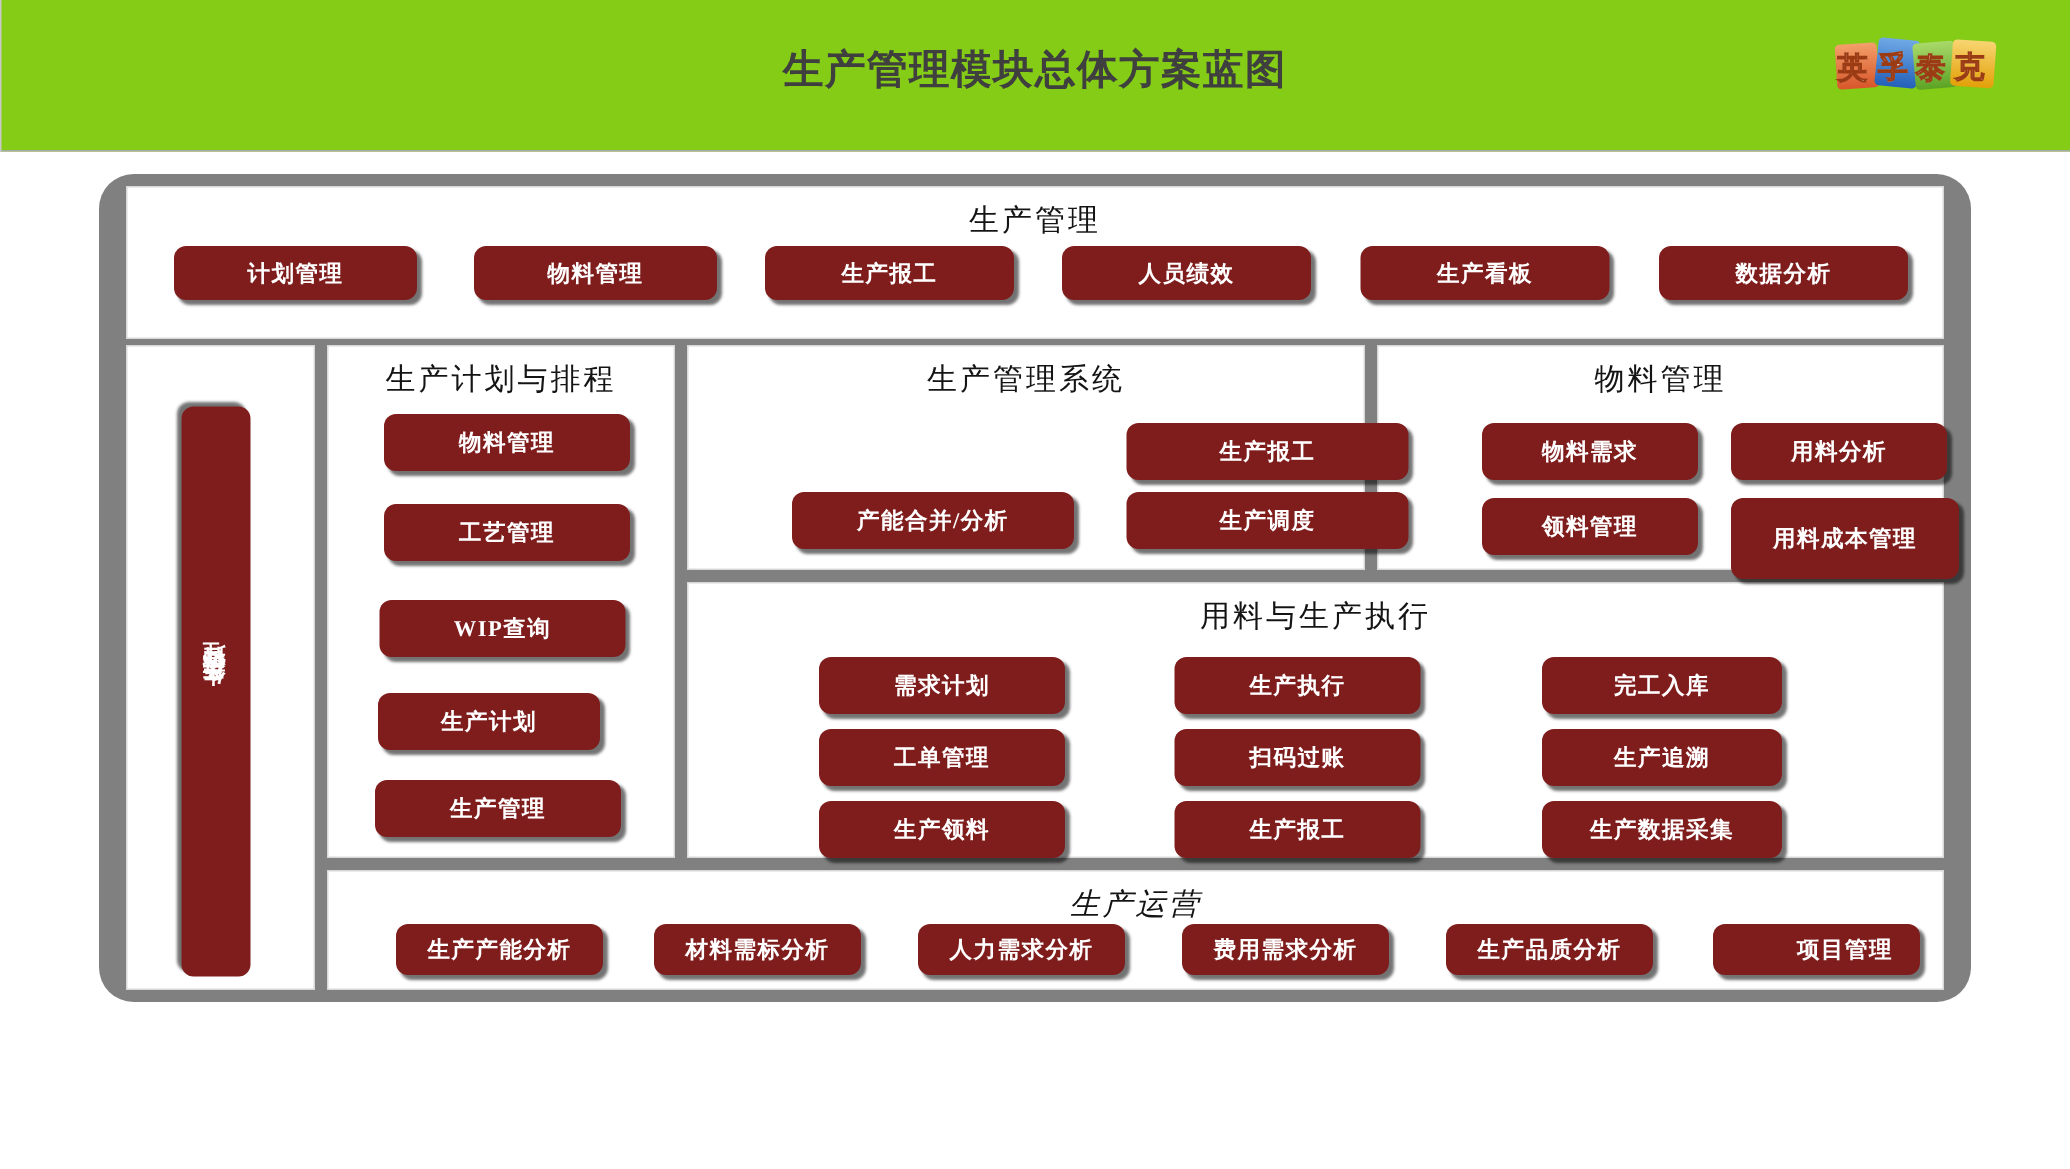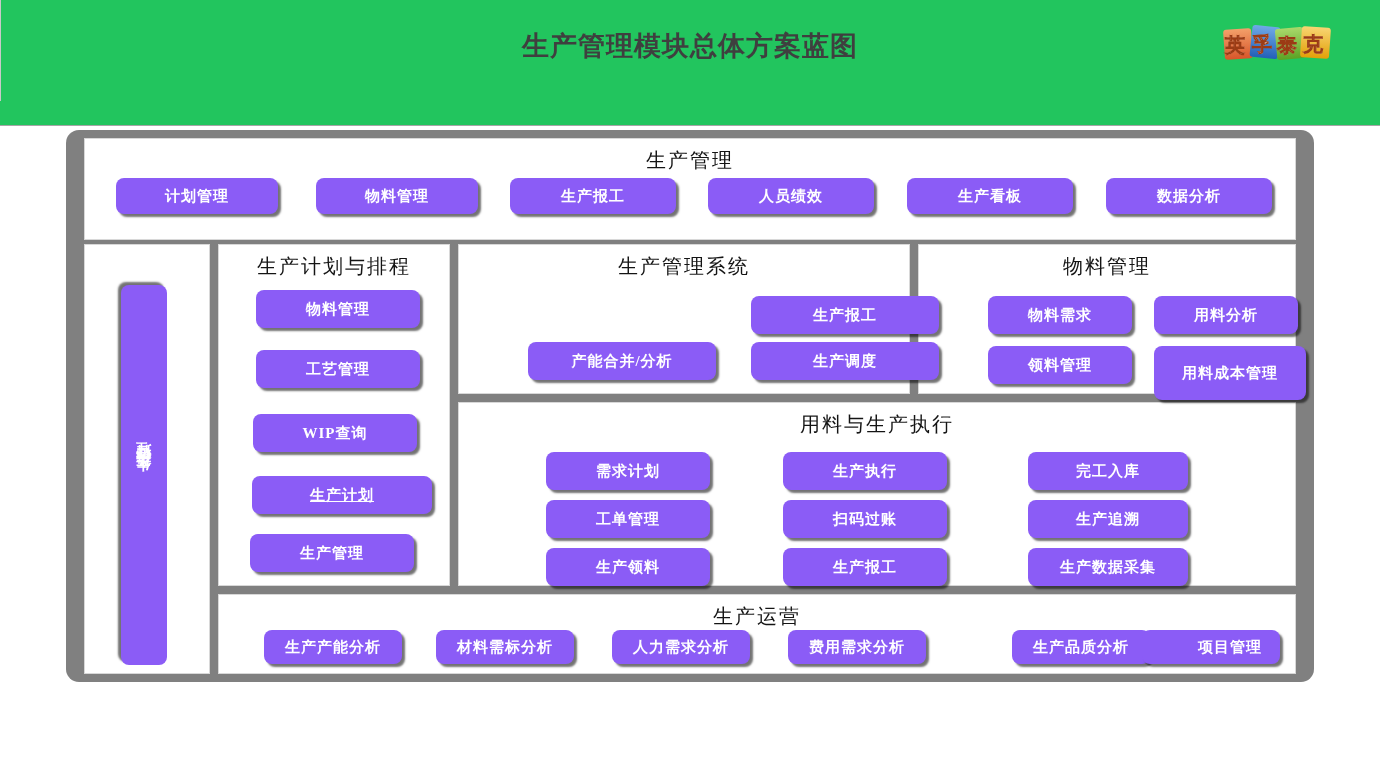--- a/index.html
+++ b/index.html
@@ -13,24 +13,24 @@
     font-family: "Liberation Sans", "DejaVu Sans", sans-serif;
     overflow: hidden;
     position: relative;
   }
 
   
   #header {
     position: absolute;
     left: 0; top: 0;
     width: 1380px;
-    height: 126px;
+    height: 101px;
     border-bottom: 1px solid #a6a6a6;
     box-sizing: border-box;
-    background: #22c55e;
+    background: #84cc16;
   }
   #header-left-rule {
     position: absolute;
     left: 0; top: 0;
     width: 1px; height: 101px;
     background: #c9c9c9;
   }
   #page-title {
     position: absolute;
     left: 0; top: 28px;
@@ -44,24 +44,24 @@
   }
   #logo {
     position: absolute;
     left: 1222px; top: 22px;
     width: 112px; height: 46px;
   }
 
   
   #frame {
     position: absolute;
-    left: 66px; top: 130px;
+    left: 66px; top: 116px;
     width: 1248px; height: 552px;
     background: #808080;
-    border-radius: 13px;
+    border-radius: 23px;
     box-sizing: border-box;
   }
 
   .panel {
     position: absolute;
     background: #ffffff;
     box-sizing: border-box;
     border: 1px solid #d8d8d8;
   }
   .panel-title {
@@ -72,21 +72,21 @@
     font-size: 20px;
     color: #141414;
     font-family: "Liberation Serif", "DejaVu Serif", serif;
     font-weight: normal;
     letter-spacing: 2px;
   }
 
   
   .btn {
     position: absolute;
-    background: #8b5cf6;
+    background: #7f1d1d;
     border-radius: 8px;
     color: #ffffff;
     font-size: 15px;
     font-weight: bold;
     font-family: "Liberation Serif", "DejaVu Serif", serif;
     display: flex;
     align-items: center;
     justify-content: center;
     box-shadow: 3px 3px 2px rgba(0,0,0,0.55);
     letter-spacing: 1px;
@@ -101,21 +101,21 @@
     letter-spacing: 3px;
   }
 
   
   #panel-top      { left: 18px;  top: 8px;   width: 1212px; height: 102px; }
   #panel-left     { left: 18px;  top: 114px; width: 126px;  height: 430px; }
   #panel-plan     { left: 152px; top: 114px; width: 232px;  height: 342px; }
   #panel-system   { left: 392px; top: 114px; width: 452px;  height: 150px; }
   #panel-material { left: 852px; top: 114px; width: 378px;  height: 150px; }
   #panel-exec     { left: 392px; top: 272px; width: 838px;  height: 184px; }
-  #panel-ops      { left: 152px; top: 464px; width: 1078px; height: 80px; }
+  #panel-ops      { left: 152px; top: 464px; width: 1078px; height: 80px; font-style: italic; }
 </style>
 </head>
 <body>
 
 <div id="header">
   <div id="header-left-rule"></div>
   <div id="page-title">生产管理模块总体方案蓝图</div>
   <div id="logo">
     <svg width="112" height="46" viewBox="0 0 112 46" xmlns="http://www.w3.org/2000/svg">
       <defs>
@@ -185,21 +185,21 @@
   <div class="btn" style="left:444px; top:48px; width:166px; height:36px;">生产报工</div>
   <div class="btn" style="left:642px; top:48px; width:166px; height:36px;">人员绩效</div>
   <div class="btn" style="left:841px; top:48px; width:166px; height:36px;">生产看板</div>
   <div class="btn" style="left:1040px;top:48px; width:166px; height:36px;">数据分析</div>
 
   <div class="btn vert" style="left:55px; top:155px; width:46px; height:380px;">生产执行管理</div>
 
   <div class="btn" style="left:190px; top:160px; width:164px; height:38px;">物料管理</div>
   <div class="btn" style="left:190px; top:220px; width:164px; height:38px;">工艺管理</div>
   <div class="btn" style="left:187px; top:284px; width:164px; height:38px;">WIP查询</div>
-  <div class="btn" style="left:186px; top:346px; width:180px; height:38px;text-decoration:underline;">生产计划</div>
+  <div class="btn" style="left:186px; top:346px; width:148px; height:38px;">生产计划</div>
   <div class="btn" style="left:184px; top:404px; width:164px; height:38px;">生产管理</div>
 
   <div class="btn" style="left:685px; top:166px; width:188px; height:38px;">生产报工</div>
   <div class="btn" style="left:462px; top:212px; width:188px; height:38px;">产能合并/分析</div>
   <div class="btn" style="left:685px; top:212px; width:188px; height:38px;">生产调度</div>
 
   <div class="btn" style="left:922px;  top:166px; width:144px; height:38px;">物料需求</div>
   <div class="btn" style="left:1088px; top:166px; width:144px; height:38px;">用料分析</div>
   <div class="btn" style="left:922px;  top:216px; width:144px; height:38px;">领料管理</div>
   <div class="btn" style="left:1088px; top:216px; width:152px; height:54px;">用料成本管理</div>
@@ -213,16 +213,16 @@
   <div class="btn" style="left:717px; top:418px; width:164px; height:38px;">生产报工</div>
 
   <div class="btn" style="left:962px; top:322px; width:160px; height:38px;">完工入库</div>
   <div class="btn" style="left:962px; top:370px; width:160px; height:38px;">生产追溯</div>
   <div class="btn" style="left:962px; top:418px; width:160px; height:38px;">生产数据采集</div>
 
   <div class="btn" style="left:198px;  top:500px; width:138px; height:34px;">生产产能分析</div>
   <div class="btn" style="left:370px;  top:500px; width:138px; height:34px;">材料需标分析</div>
   <div class="btn" style="left:546px;  top:500px; width:138px; height:34px;">人力需求分析</div>
   <div class="btn" style="left:722px;  top:500px; width:138px; height:34px;">费用需求分析</div>
-  <div class="btn" style="left:898px;  top:500px; width:138px; height:34px;margin-left:48px;">生产品质分析</div>
+  <div class="btn" style="left:898px;  top:500px; width:138px; height:34px;">生产品质分析</div>
   <div class="btn" style="left:1076px; top:500px; width:138px; height:34px;padding-left:38px;">项目管理</div>
 
 </div>
 
 </body></html>

